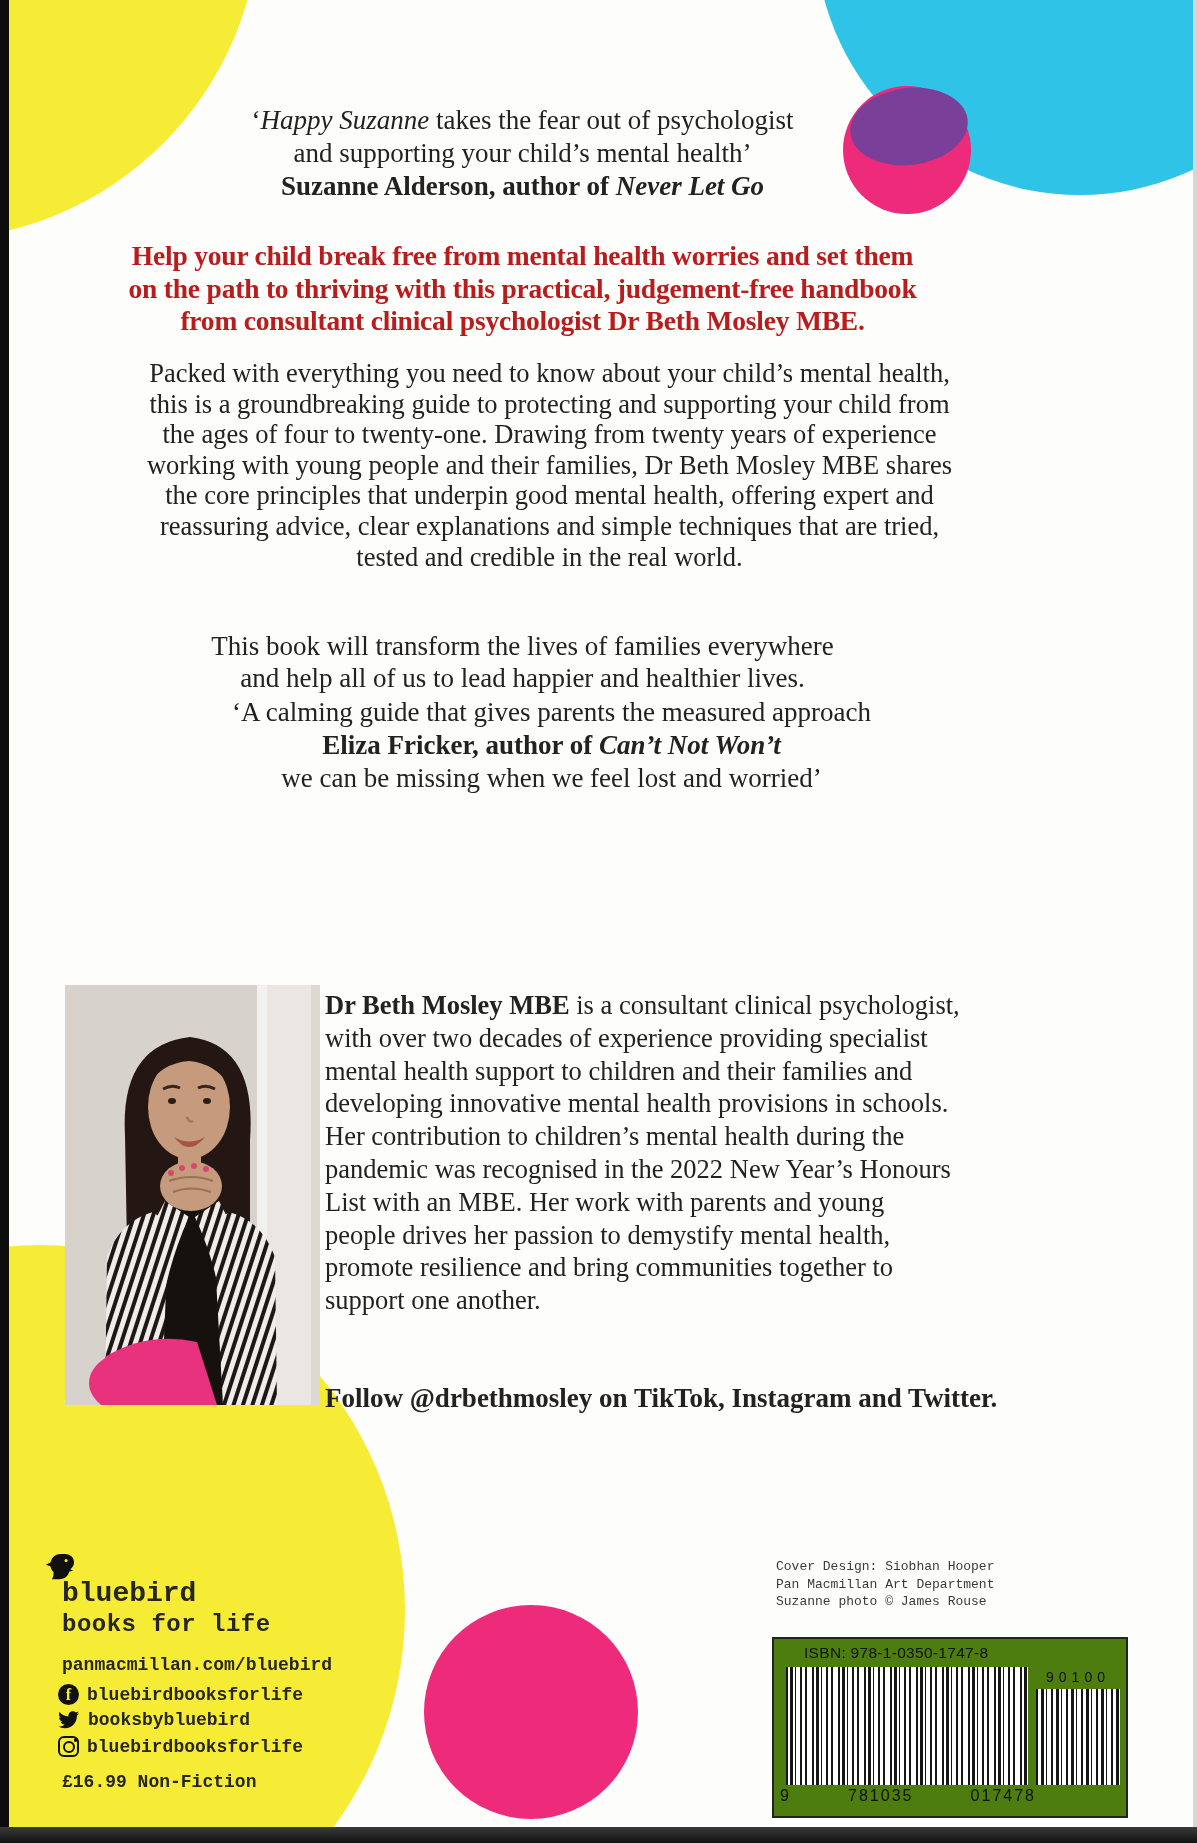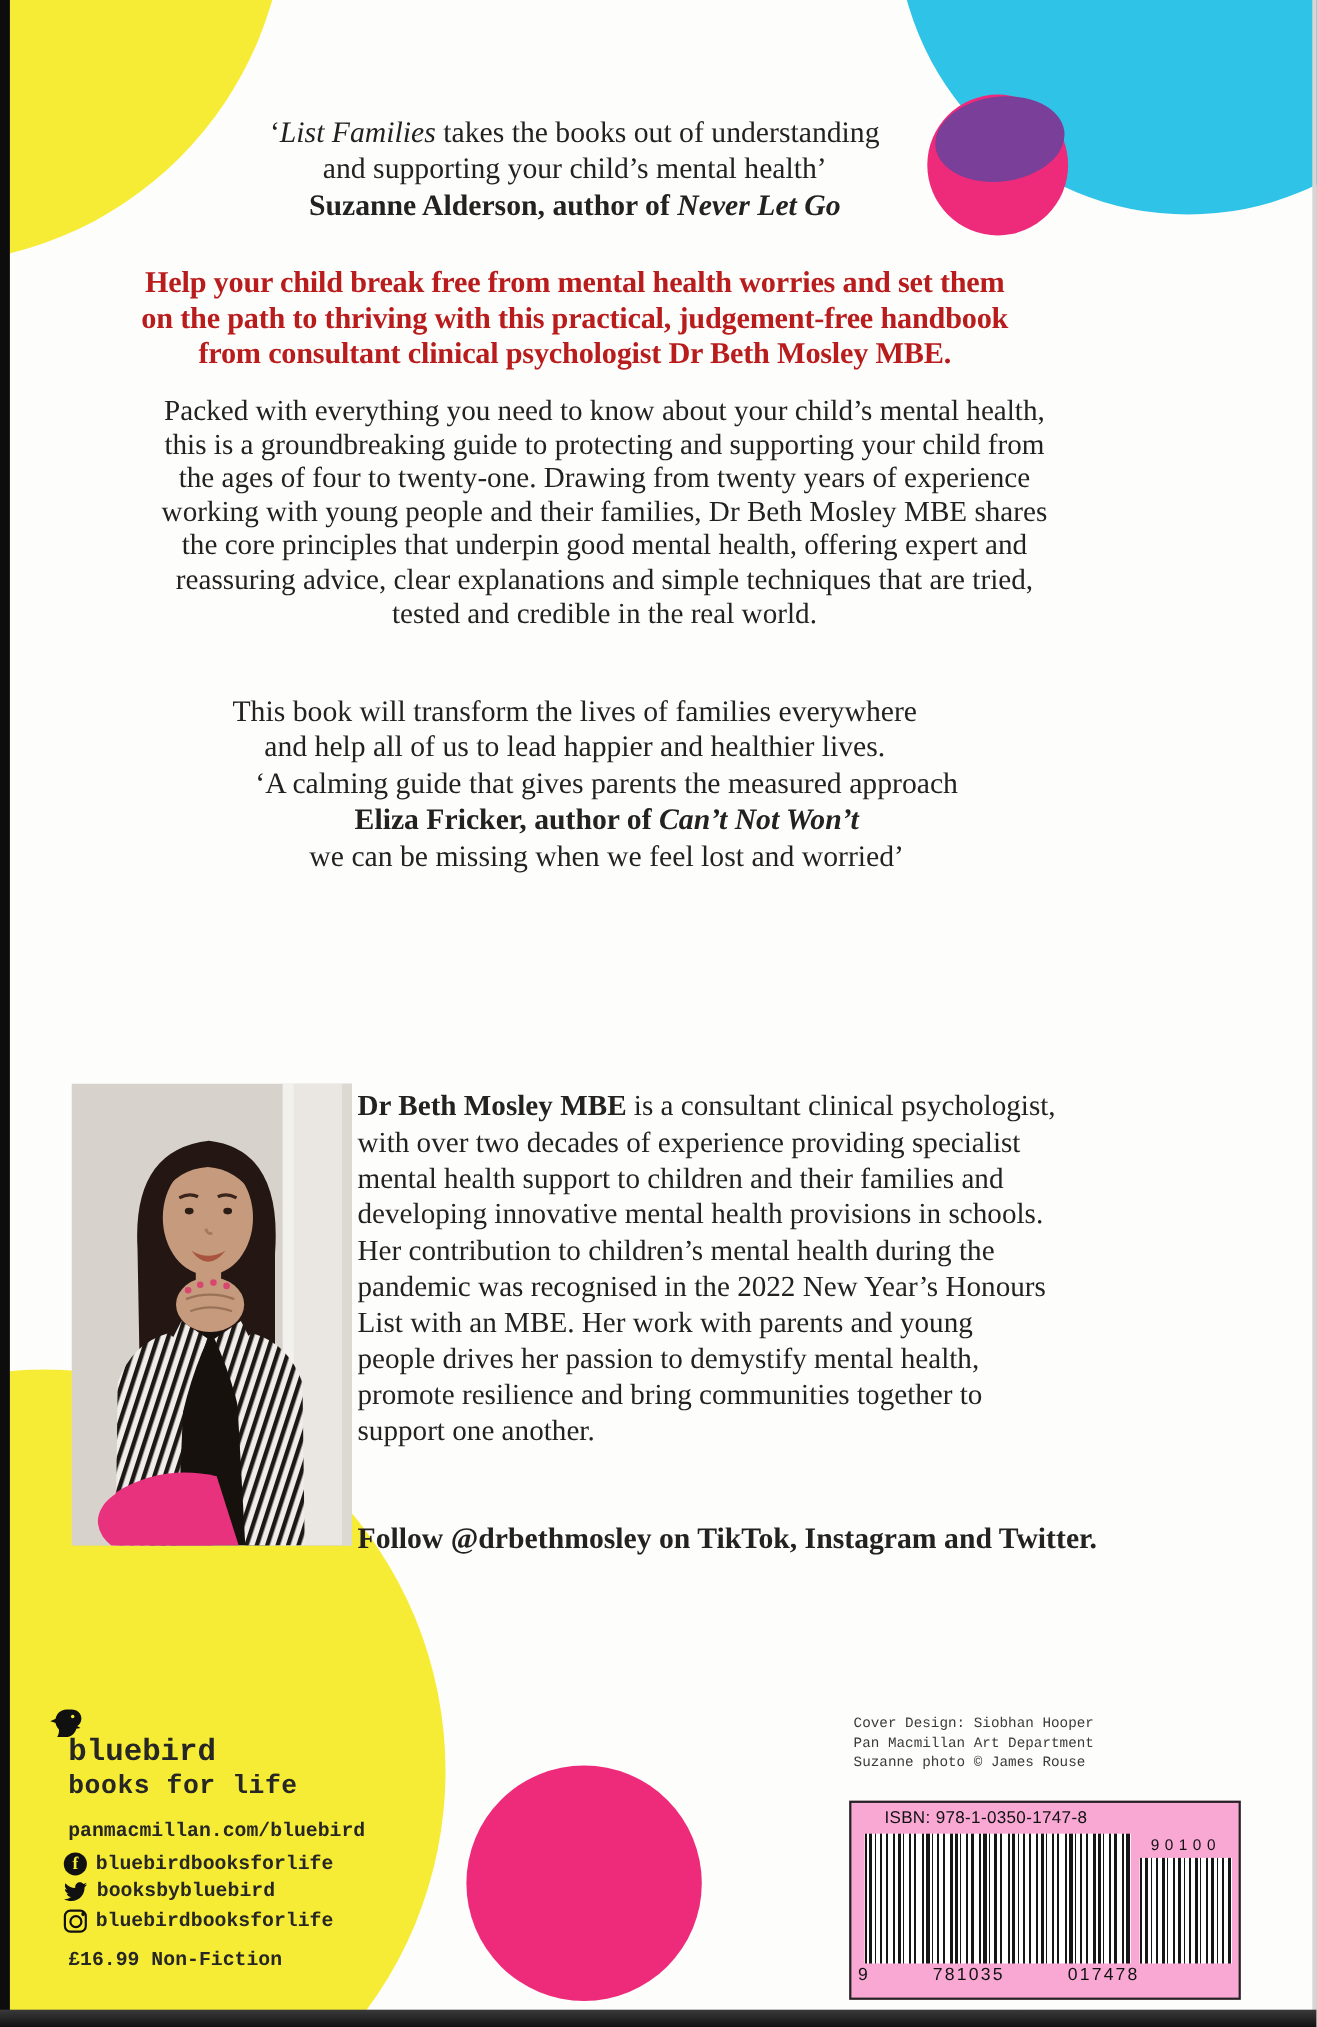--- a/index.html
+++ b/index.html
@@ -47,21 +47,21 @@
   .fb-icon{width:21px;height:21px;background:#111;border-radius:50%;display:flex;align-items:center;
            justify-content:center;color:#f7ec35;font-family:"Liberation Serif",serif;
            font-weight:bold;font-size:16px;}
   .fb-icon::before{content:"f";}
   .ig-icon{width:17px;height:17px;border:2.5px solid #111;border-radius:6px;position:relative;box-sizing:content-box;}
   .ig-icon::before{content:"";position:absolute;inset:2.5px;border:2.5px solid #111;border-radius:50%;}
   .ig-icon::after{content:"";position:absolute;top:0px;right:0px;width:3.5px;height:3.5px;background:#111;border-radius:50%;}
   .tw-icon{width:22px;height:19px;}
   
   .credits{position:absolute;left:776px;top:1558px;font-size:13px;line-height:17.5px;color:#3a3a38;z-index:6;}
-  .barcode-box{position:absolute;left:772px;top:1637px;width:356px;height:181px;background:#f9a8d4;
+  .barcode-box{position:absolute;left:772px;top:1637px;width:356px;height:181px;background:#4d7c0f;
                border:2.5px solid #232323;box-sizing:border-box;z-index:6;
                font-family:"Liberation Sans","DejaVu Sans",sans-serif;color:#111;}
   .isbn-label{position:absolute;left:30px;top:5px;font-size:15.5px;letter-spacing:0.3px;white-space:nowrap;}
   .bars-main{position:absolute;left:12px;top:28px;width:242px;height:118px;
     background:repeating-linear-gradient(90deg,#161616 0 2px,#fff 2px 4px,#161616 4px 7px,#fff 7px 9px,#161616 9px 10px,#fff 10px 14px,#161616 14px 16px,#fff 16px 19px,#161616 19px 21px,#fff 21px 26px);}
   .digits{position:absolute;left:6px;top:148px;width:256px;display:flex;justify-content:space-between;
           font-size:16px;letter-spacing:2px;white-space:nowrap;}
   .addon-label{position:absolute;left:258px;top:30px;width:92px;text-align:center;font-size:14px;letter-spacing:5px;}
   .bars-addon{position:absolute;left:262px;top:50px;width:84px;height:96px;
     background:repeating-linear-gradient(90deg,#161616 0 2px,#fff 2px 5px,#161616 5px 8px,#fff 8px 10px,#161616 10px 11px,#fff 11px 15px);}
@@ -72,21 +72,21 @@
 <div class="page">
 
   <div class="circle c-yellow-tl"></div>
   <div class="circle c-cyan-tr"></div>
   <div class="circle c-pink-tr"></div>
   <div class="c-purple-tr" style="position:absolute;"></div>
   <div class="circle c-yellow-bl"></div>
   <div class="circle c-pink-b"></div>
 
   <section class="sec serif-27" style="top:104px;">
-    <div class="ln"><span>‘</span><span class="it">List Families</span><span> takes the books out of understanding</span></div>
+    <div class="ln"><span>‘</span><span class="it">Happy Suzanne</span><span> takes the fear out of psychologist</span></div>
     <div class="ln">and supporting your child’s mental health’</div>
     <div class="ln serif-b"><span>Suzanne Alderson, author of </span><span class="it">Never Let Go</span></div>
   </section>
 
   <section class="sec intro" style="top:240px;">
     <div class="ln">Help your child break free from mental health worries and set them</div>
     <div class="ln">on the path to thriving with this practical, judgement-free handbook</div>
     <div class="ln">from consultant clinical psychologist Dr Beth Mosley MBE.</div>
   </section>
 

